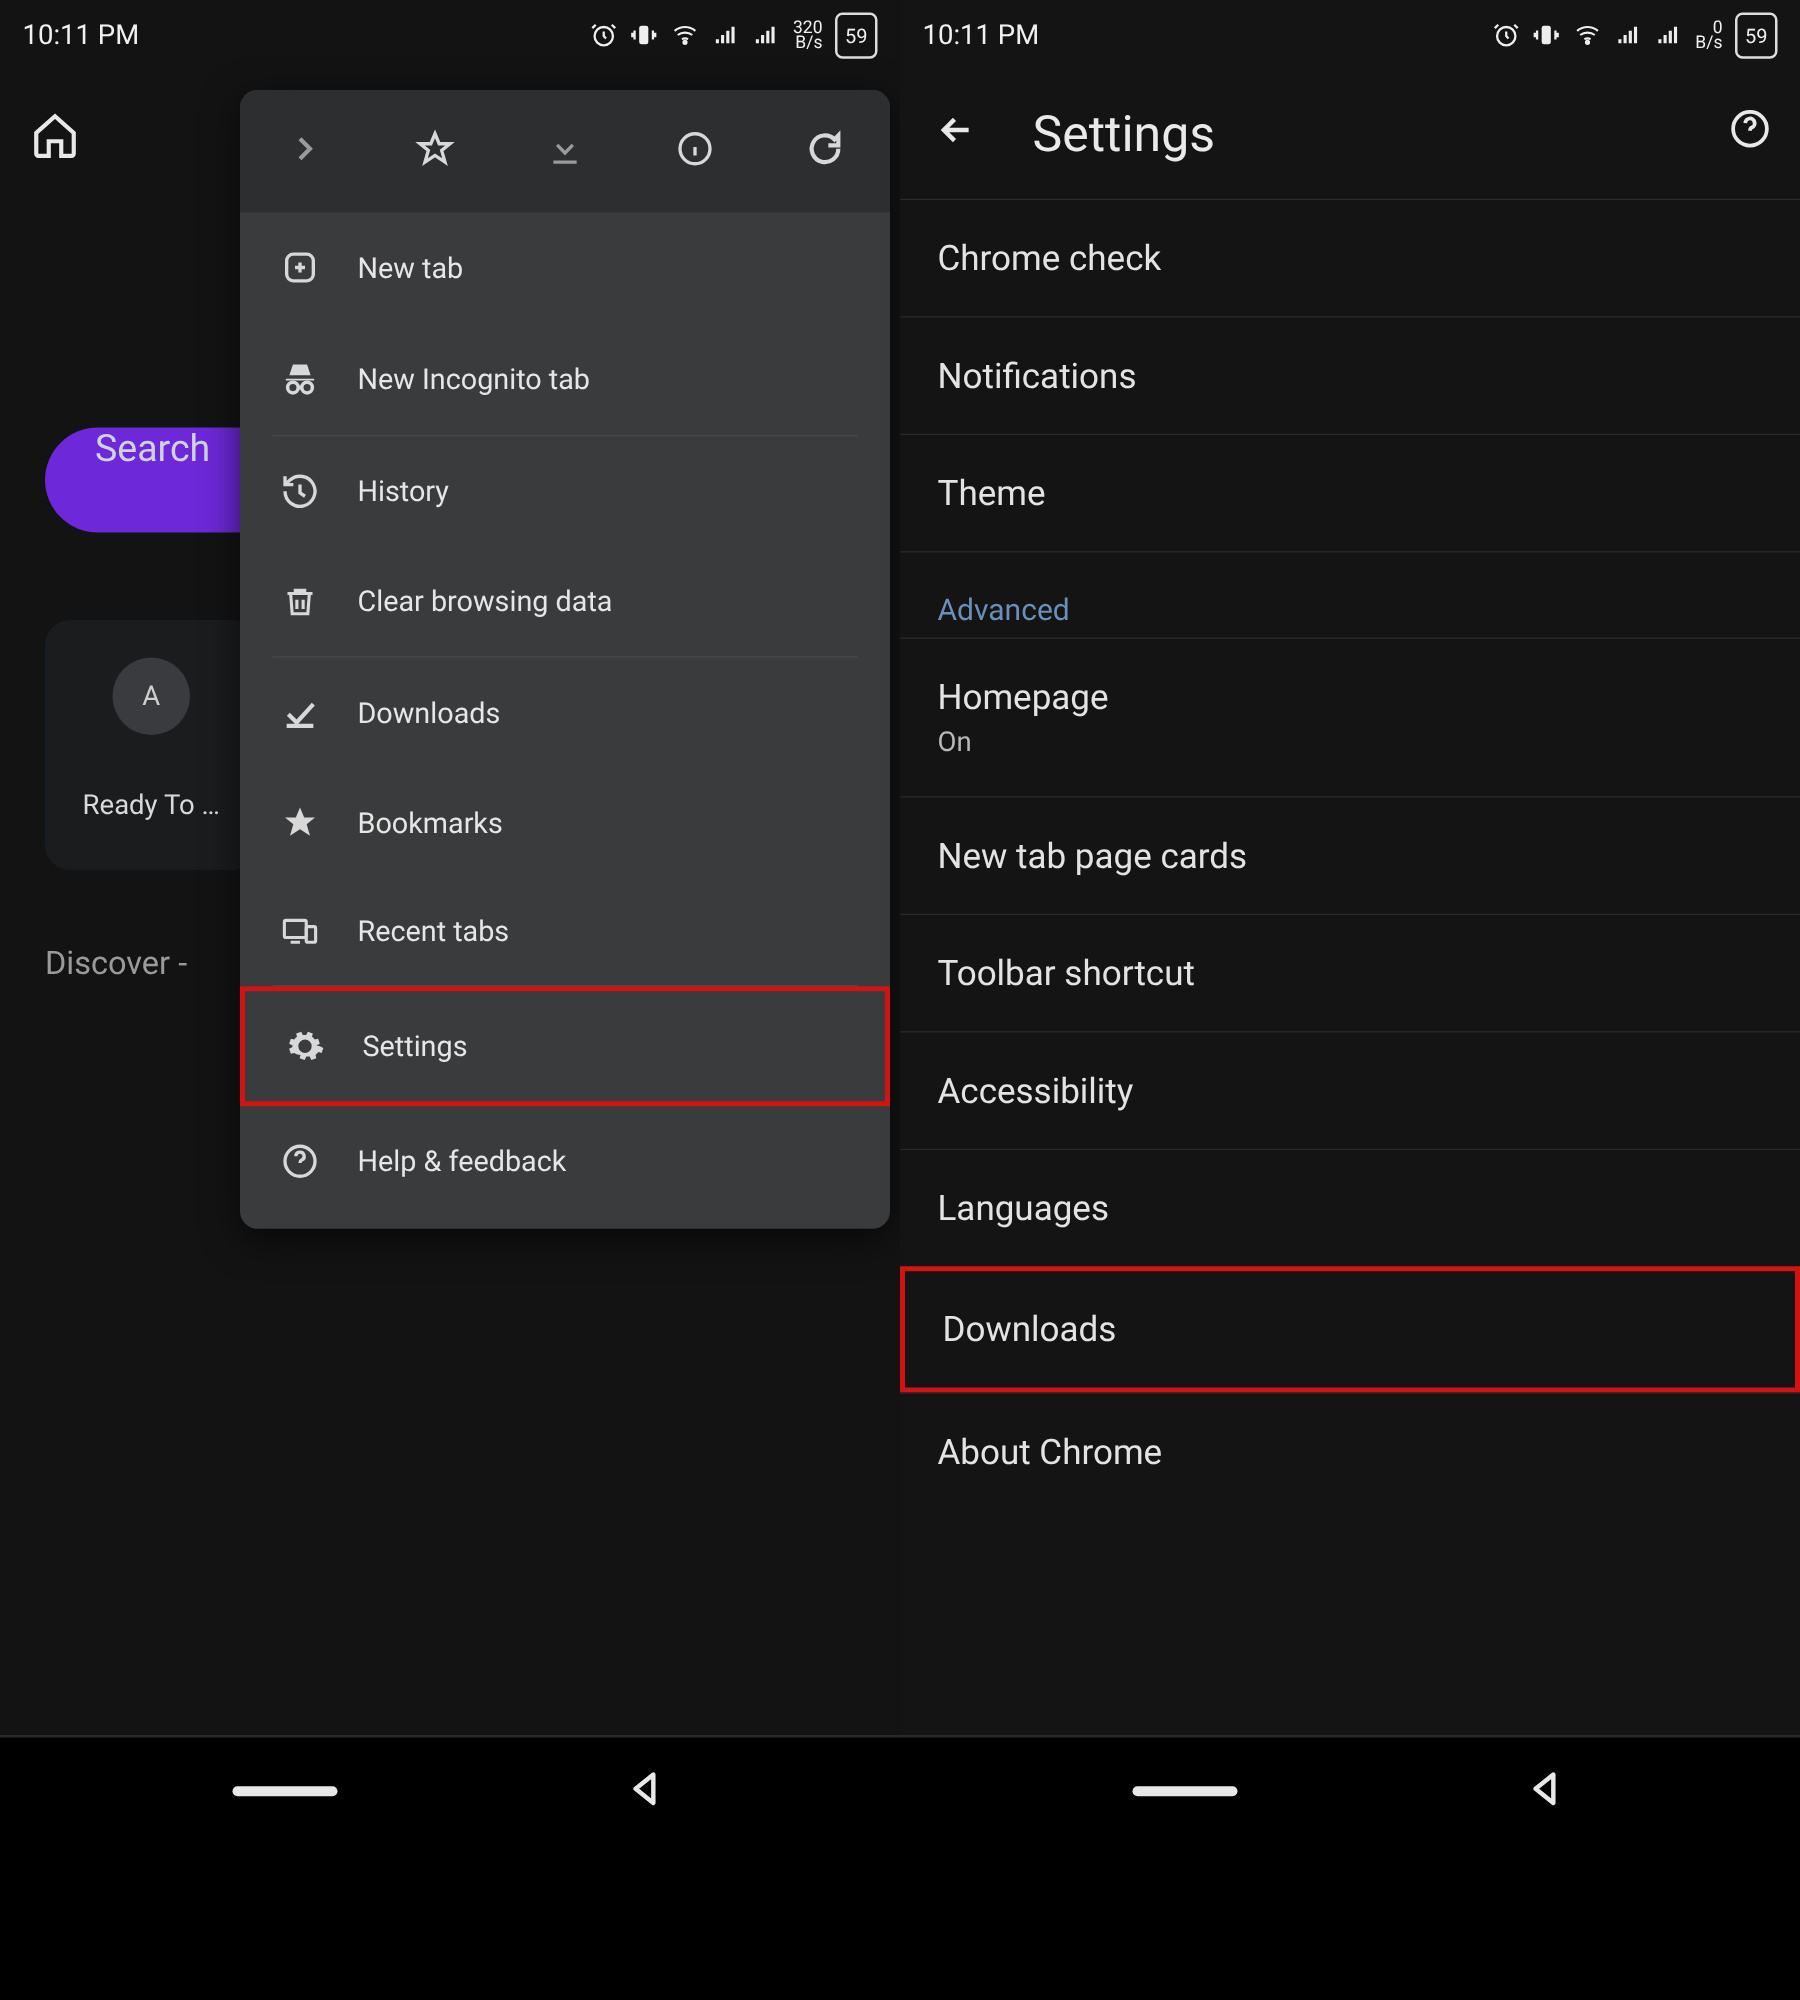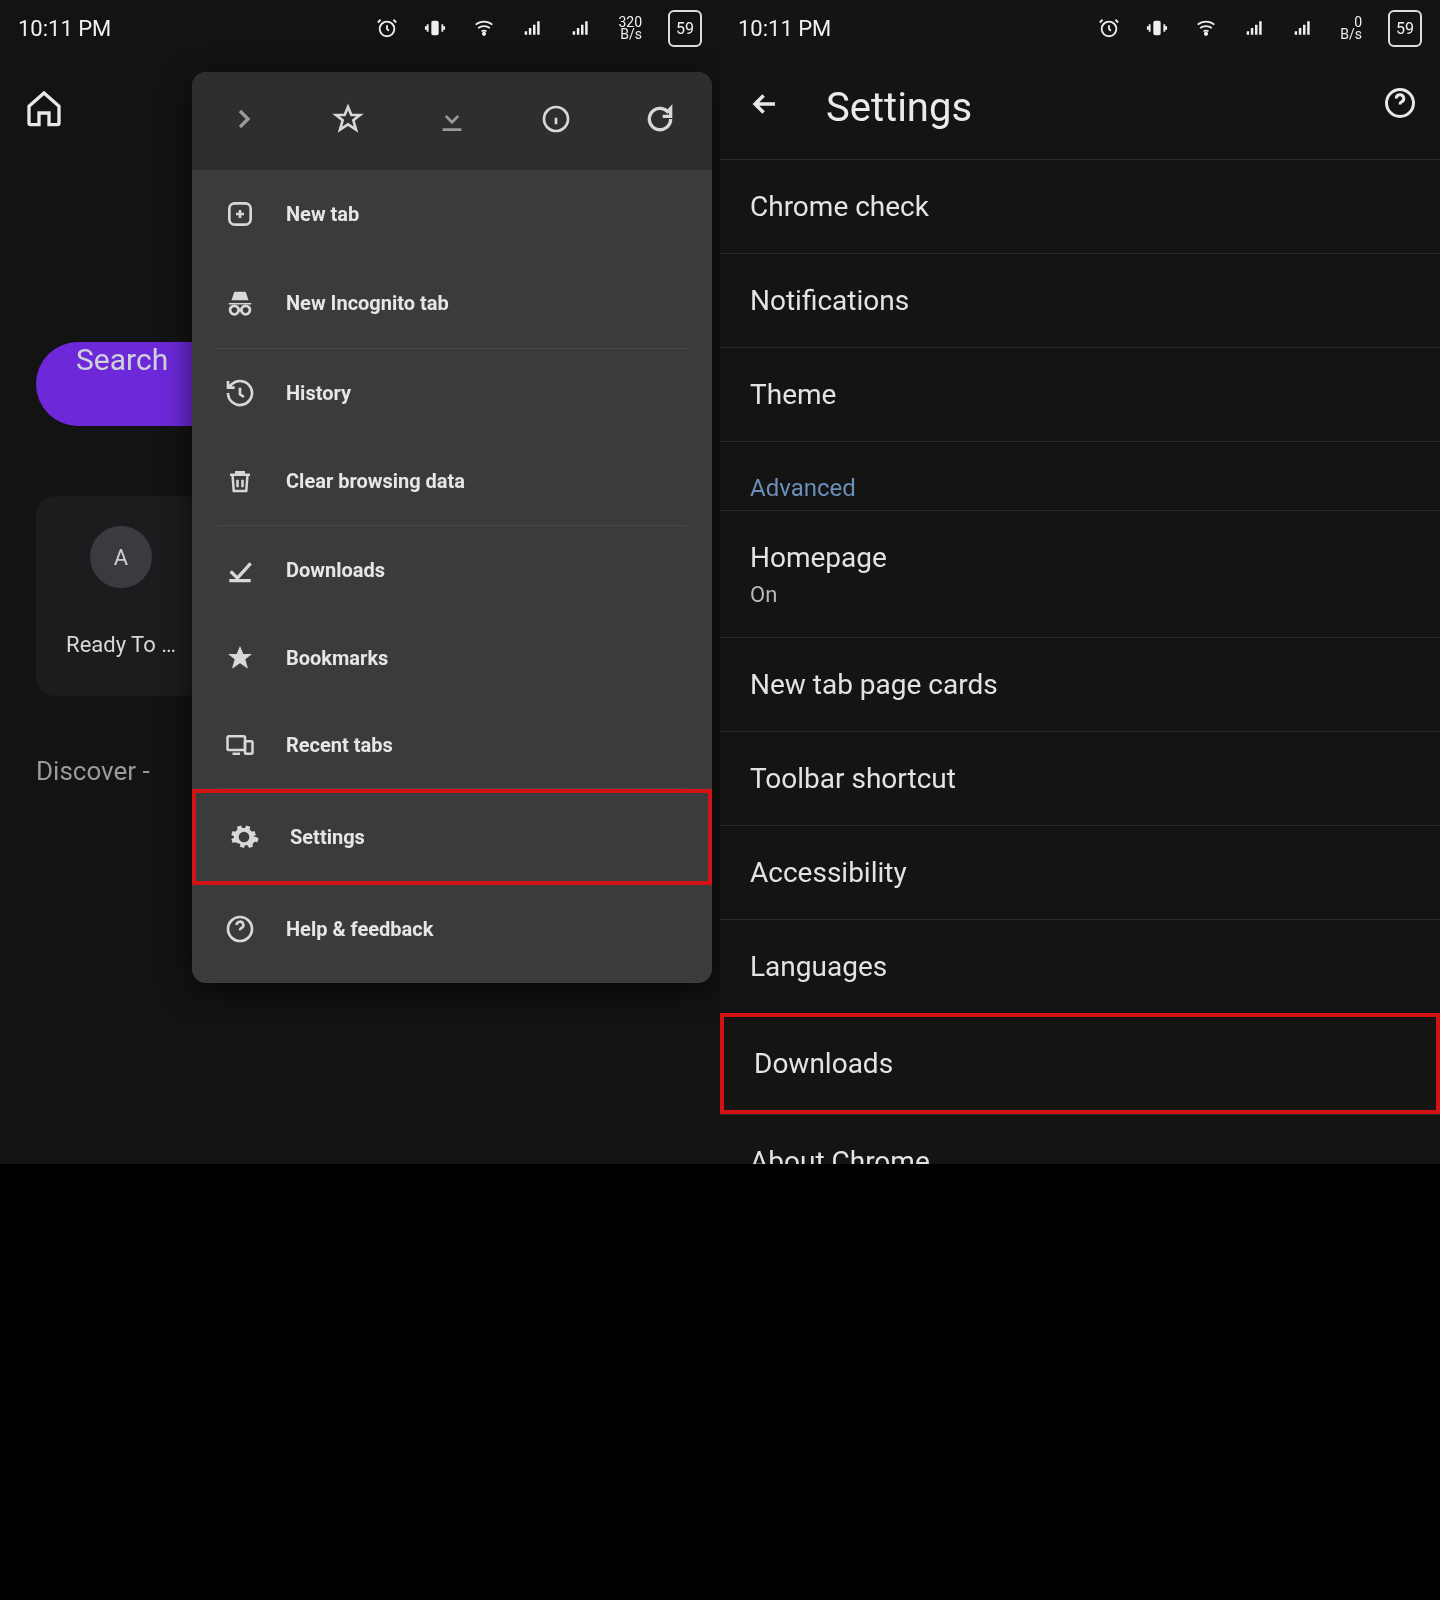--- a/index.html
+++ b/index.html
@@ -7,21 +7,22 @@
     background: #000;
     width: 1440px;
     height: 1600px;
     font-family: -apple-system, Roboto, sans-serif;
     color: #e8e8e8;
     overflow: hidden;
   }
   .container {
     display: flex;
     width: 1440px;
-    height: 1164px;
+    height: 1476px;
+    flex-direction: column;
   }
   .phones {
     display: flex;
     flex: 1;
   }
   .phone {
     width: 720px;
     background: #0f0f0f;
     position: relative;
     overflow: hidden;
@@ -35,21 +36,21 @@
     display: flex;
     align-items: center;
     justify-content: space-between;
     padding: 0 18px;
     font-size: 22px;
     color: #f0f0f0;
   }
   .status-right {
     display: flex;
     align-items: center;
-    gap: 26px;
+    gap: 10px;
     font-size: 18px;
   }
   .status-right .rate { font-size: 14px; line-height: 12px; text-align: right;}
   .status-right svg { display:block; }
   .batt {
     display:inline-flex; align-items:center; gap:4px;
     border:2px solid #ddd; border-radius:6px; padding:7px 6px; font-size:16px;
   }
 
   
@@ -98,23 +99,22 @@
   .menu-top {
     background: #2d2e30;
     display:flex; align-items:center; justify-content:space-around;
     height: 98px;
   }
   .menu-top .ico { color:#cfcfcf; }
   .menu-list { padding: 0 0 10px 0; }
   .menu-item {
     display:flex; align-items:center; gap: 28px;
     padding: 28px 30px;
-    font-size: 20px;
+    font-size: 23px;
     color:#e6e6e6;
-    font-weight:bold;
   }
   .menu-item .mi-icon { width:36px; display:flex; justify-content:center; color:#d3d3d3;}
   .menu-sep { height:1px; background:#4a4b4d; margin: 0 26px; }
   .highlight-red {
     border: 4px solid #d11313;
   }
   .menu-item.highlight-red { margin: 0; }
 
   
   .settings-header {

